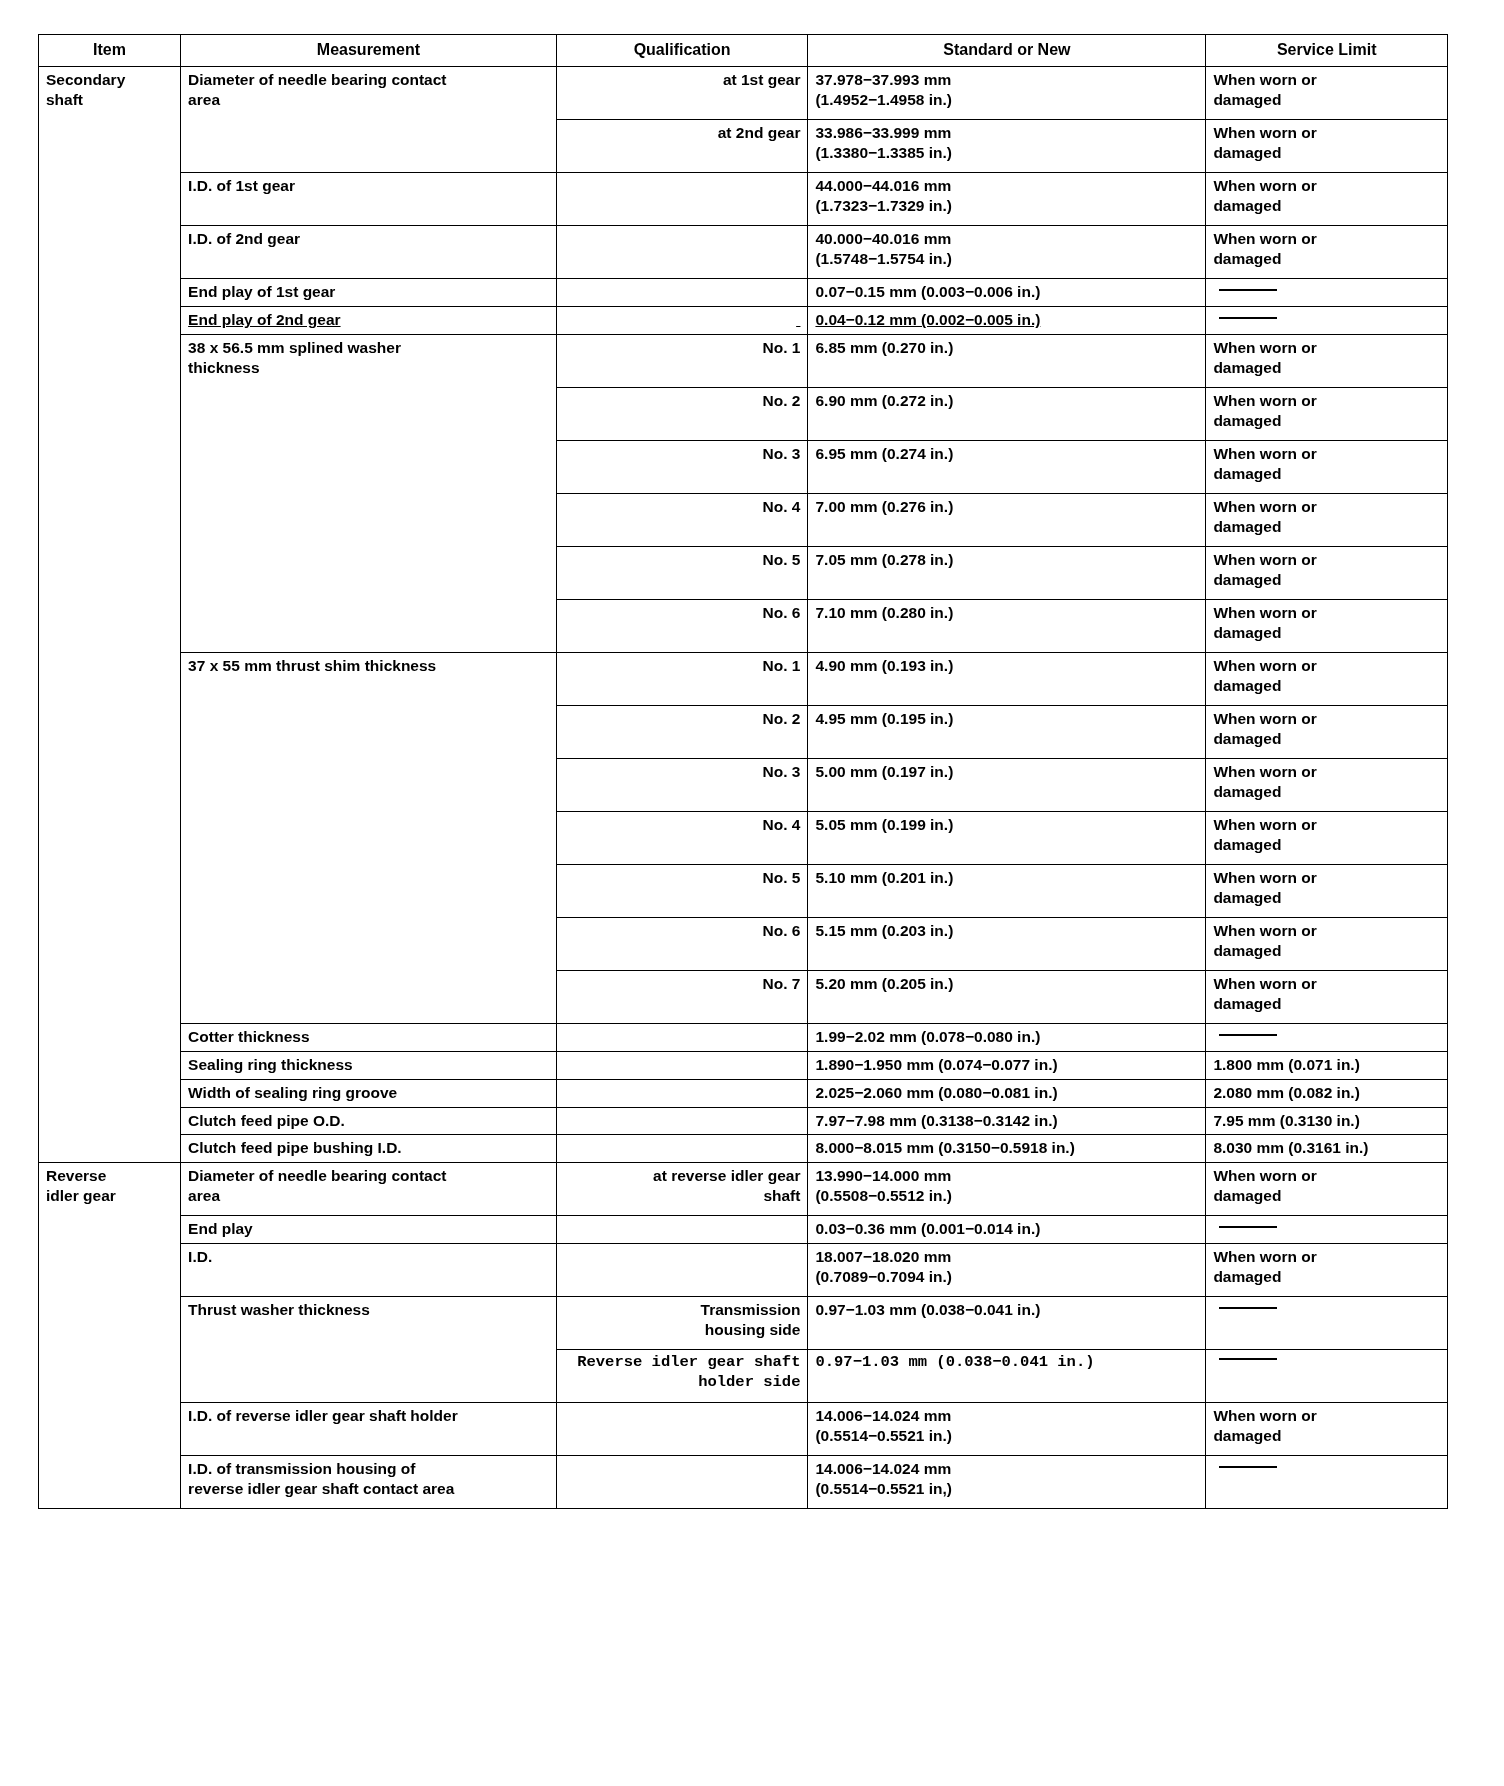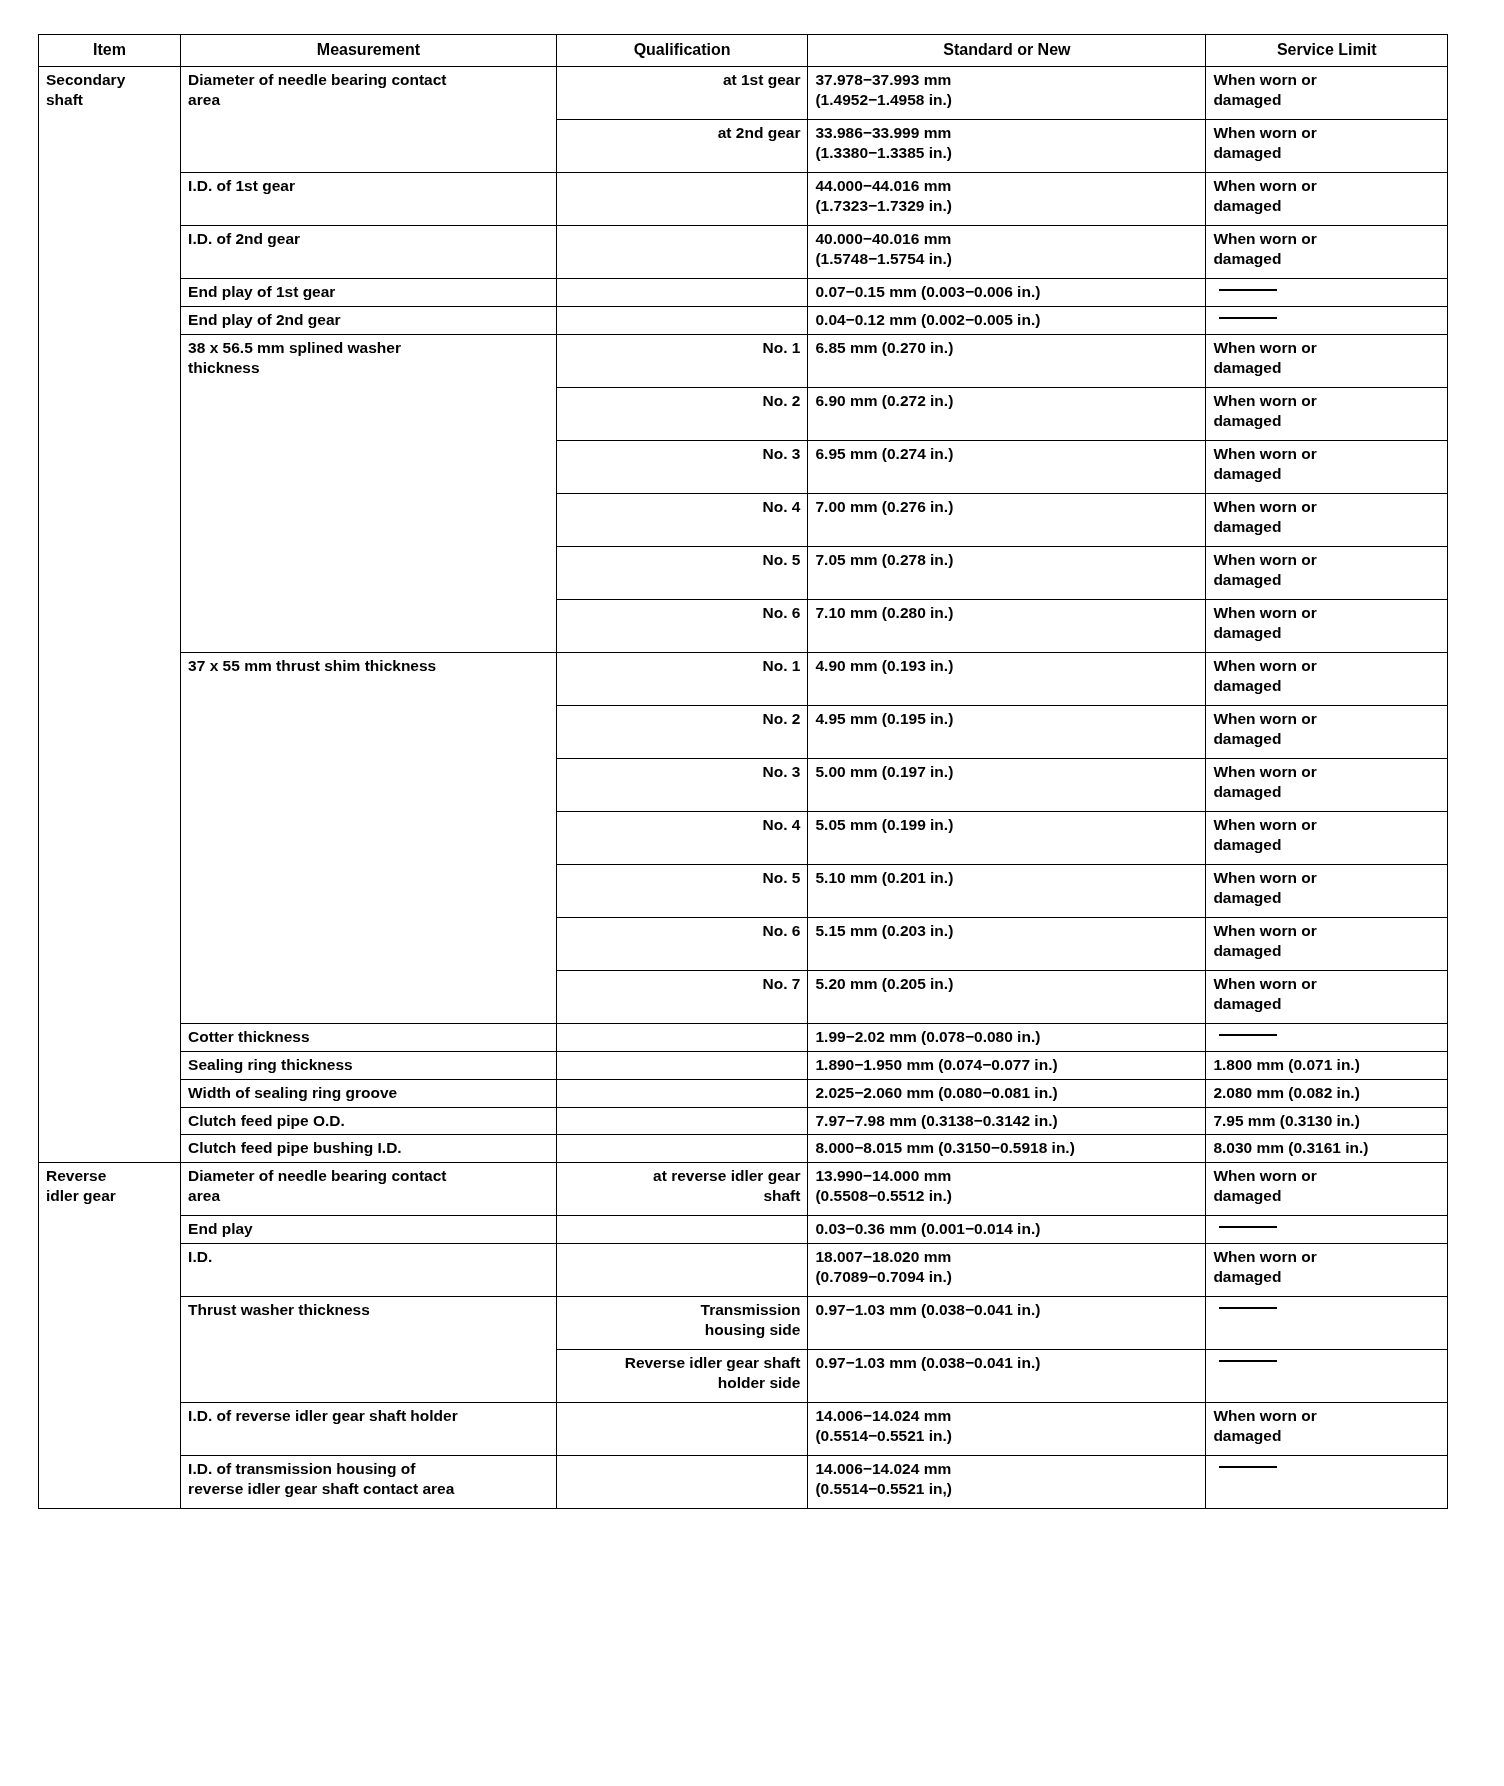--- a/index.html
+++ b/index.html
@@ -168,21 +168,21 @@
         <tr style="height: 27px;">
           <td class="meas-cell">
             <span class="line2">End play of 1st gear</span>
           </td>
           <td class="qual-cell">&nbsp;</td>
           <td class="std-cell">
             <span class="line2 nowrap">0.07−0.15 mm (0.003−0.006 in.)</span>
           </td>
           <td class="svc-cell"><span class="dash"></span></td>
         </tr>
-        <tr style="height: 27px;">
+        <tr style="height: 27px; text-decoration: underline;">
           <td class="meas-cell">
             <span class="line2">End play of 2nd gear</span>
           </td>
           <td class="qual-cell">&nbsp;</td>
           <td class="std-cell">
             <span class="line2 nowrap">0.04−0.12 mm (0.002−0.005 in.)</span>
           </td>
           <td class="svc-cell"><span class="dash"></span></td>
         </tr>
         <tr style="height: 53px;">
@@ -458,21 +458,21 @@
           </td>
           <td class="qual-cell">
             <span class="line2">Transmission</span>
             <span class="line2">housing side</span>
           </td>
           <td class="std-cell">
             <span class="line2 nowrap">0.97−1.03 mm (0.038−0.041 in.)</span>
           </td>
           <td class="svc-cell"><span class="dash"></span></td>
         </tr>
-        <tr style="height: 53px;">
+        <tr style="height: 53px; font-family: Liberation Mono, monospace;">
           <td class="qual-cell">
             <span class="line2">Reverse idler gear shaft</span>
             <span class="line2">holder side</span>
           </td>
           <td class="std-cell">
             <span class="line2 nowrap">0.97−1.03 mm (0.038−0.041 in.)</span>
           </td>
           <td class="svc-cell"><span class="dash"></span></td>
         </tr>
         <tr style="height: 53px;">

